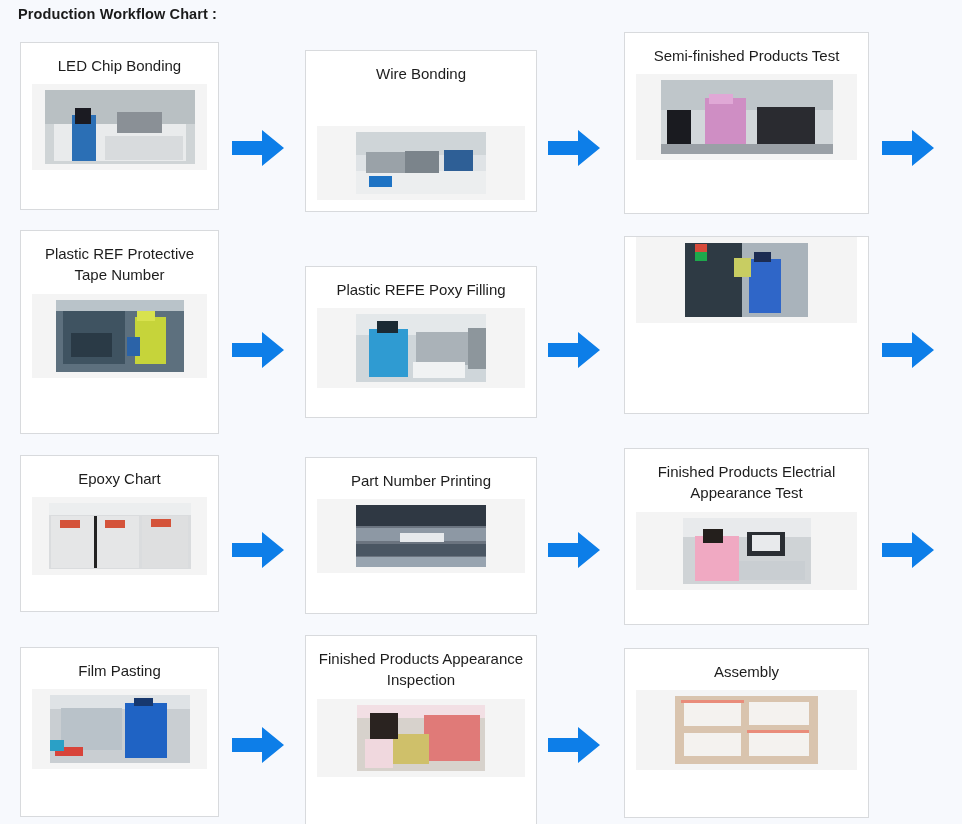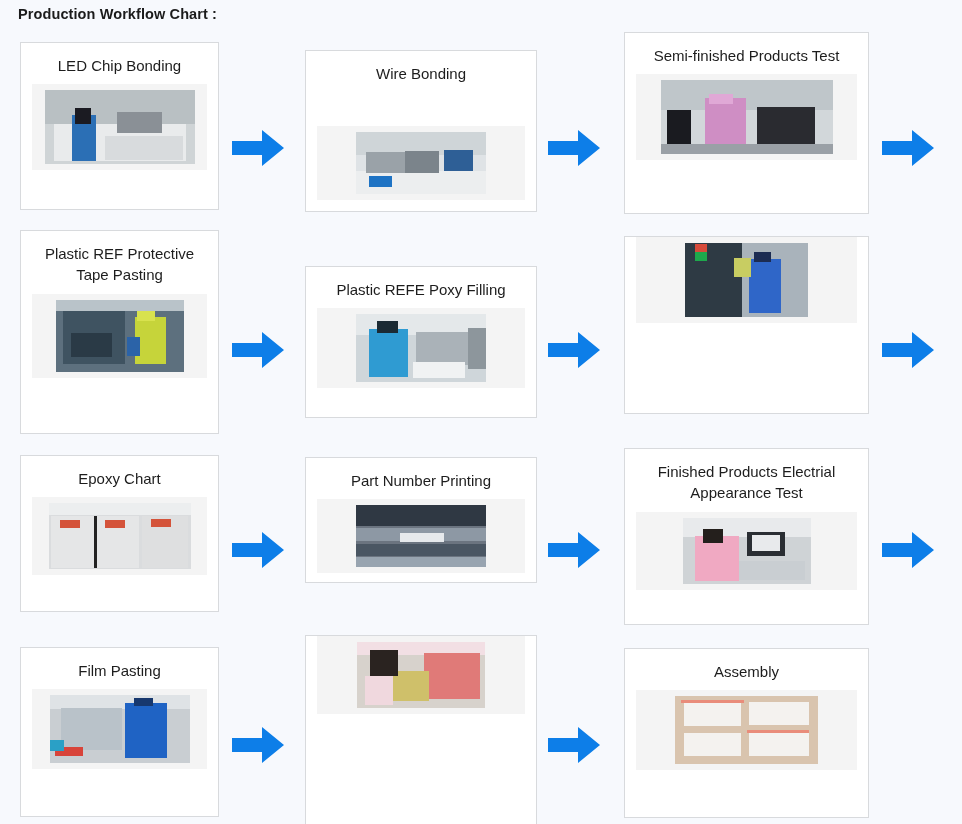--- a/index.html
+++ b/index.html
@@ -152,21 +152,21 @@
         </svg>
       </div>
       <div class="arrow arr-c" style="top: 98px;">
         <svg viewBox="0 0 52 40" preserveAspectRatio="none">
           <path d="M0 13 L30 13 L30 2 L52 20 L30 38 L30 27 L0 27 Z" fill="#0d7ee8"></path>
         </svg>
       </div>
     </div>
     <div class="flow-row" style="height: 0px;">
       <div class="card col1" style="top: 200px; height: 204px;">
-        <div class="card-title">Plastic REF Protective Tape Pasting</div>
+        <div class="card-title">Plastic REF Protective Tape Number</div>
         <div class="card-media">
           <div class="photo" title="worker in yellow gown beside taping machine" style="width: 128px; height: 72px; background: rgb(93, 112, 126);">
             <i style="background: rgb(63, 83, 97); left: 6%; top: 6%; width: 48%; height: 84%;"></i>
             <i style="background: rgb(198, 212, 58); left: 62%; top: 24%; width: 24%; height: 66%;"></i>
             <i style="background: rgb(216, 226, 78); left: 64%; top: 16%; width: 14%; height: 14%;"></i>
             <i style="background: rgb(185, 195, 201); left: 0%; top: 0%; width: 100%; height: 16%;"></i>
             <i style="background: rgb(42, 58, 70); left: 12%; top: 46%; width: 32%; height: 34%;"></i>
             <i style="background: rgb(43, 99, 168); left: 56%; top: 52%; width: 10%; height: 26%;"></i>
           </div>
         </div>
@@ -221,21 +221,21 @@
             <i style="background: rgb(229, 230, 231); left: 2%; top: 20%; width: 30%; height: 78%;"></i>
             <i style="background: rgb(229, 230, 231); left: 34%; top: 20%; width: 30%; height: 78%;"></i>
             <i style="background: rgb(222, 223, 224); left: 66%; top: 20%; width: 32%; height: 78%;"></i>
             <i style="background: rgb(212, 83, 58); left: 8%; top: 26%; width: 14%; height: 12%;"></i>
             <i style="background: rgb(212, 83, 58); left: 40%; top: 26%; width: 14%; height: 12%;"></i>
             <i style="background: rgb(212, 83, 58); left: 72%; top: 24%; width: 14%; height: 12%;"></i>
             <i style="background: rgb(34, 34, 34); left: 32%; top: 20%; width: 2%; height: 78%;"></i>
           </div>
         </div>
       </div>
-      <div class="card col2" style="top: 427px; height: 126px;">
+      <div class="card col2" style="top: 427px; height: 157px;">
         <div class="card-title">Part Number Printing</div>
         <div class="card-media">
           <div class="photo" title="close-up of part number printing machine" style="width: 130px; height: 62px; background: rgb(107, 116, 128);">
             <i style="background: rgb(47, 56, 67); left: 0%; top: 0%; width: 100%; height: 34%;"></i>
             <i style="background: rgb(141, 152, 164); left: 0%; top: 36%; width: 100%; height: 22%;"></i>
             <i style="background: rgb(230, 233, 236); left: 34%; top: 44%; width: 34%; height: 16%;"></i>
             <i style="background: rgb(74, 86, 99); left: 0%; top: 62%; width: 100%; height: 20%;"></i>
             <i style="background: rgb(152, 164, 176); left: 0%; top: 84%; width: 100%; height: 16%;"></i>
           </div>
         </div>
@@ -277,20 +277,21 @@
             <i style="background: rgb(223, 227, 230); left: 0%; top: 0%; width: 100%; height: 20%;"></i>
             <i style="background: rgb(185, 194, 201); left: 8%; top: 18%; width: 44%; height: 62%;"></i>
             <i style="background: rgb(31, 99, 196); left: 54%; top: 12%; width: 30%; height: 80%;"></i>
             <i style="background: rgb(23, 56, 110); left: 60%; top: 4%; width: 14%; height: 12%;"></i>
             <i style="background: rgb(216, 68, 58); left: 4%; top: 76%; width: 20%; height: 14%;"></i>
             <i style="background: rgb(42, 160, 198); left: 0%; top: 66%; width: 10%; height: 16%;"></i>
           </div>
         </div>
       </div>
       <div class="card col2" style="top: 605px; height: 196px;">
+        <div class="card-title">Finished Products Appearance Inspection</div>
         <div class="card-media">
           <div class="photo" title="inspector checking stacked product trays" style="width: 128px; height: 66px; background: rgb(215, 210, 204);">
             <i style="background: rgb(242, 223, 228); left: 0%; top: 0%; width: 100%; height: 20%;"></i>
             <i style="background: rgb(224, 122, 120); left: 52%; top: 16%; width: 44%; height: 70%;"></i>
             <i style="background: rgb(207, 192, 106); left: 28%; top: 44%; width: 28%; height: 46%;"></i>
             <i style="background: rgb(42, 35, 32); left: 10%; top: 12%; width: 22%; height: 40%;"></i>
             <i style="background: rgb(240, 216, 222); left: 6%; top: 52%; width: 22%; height: 44%;"></i>
           </div>
         </div>
       </div>

